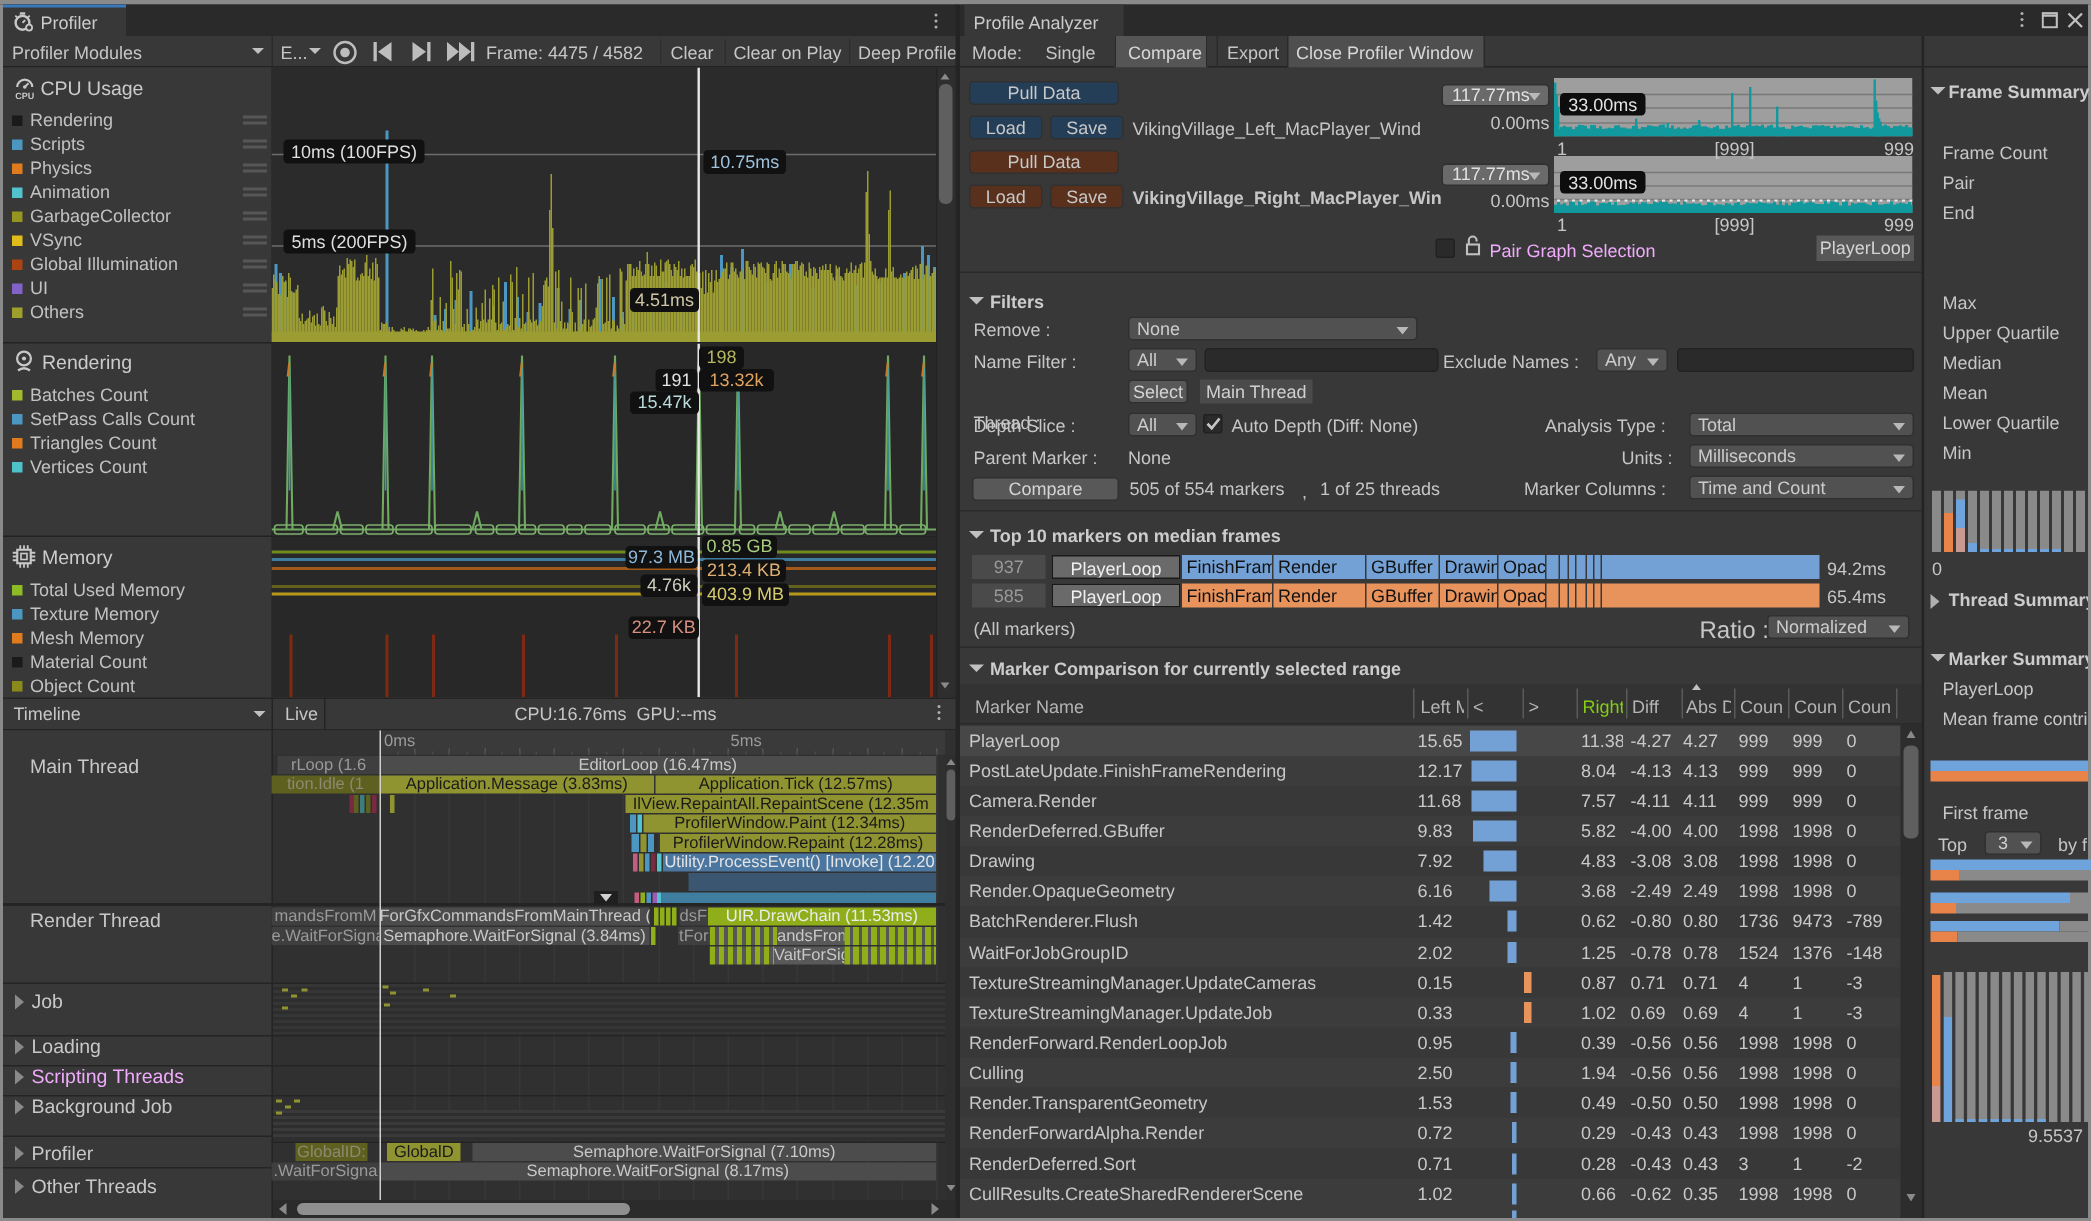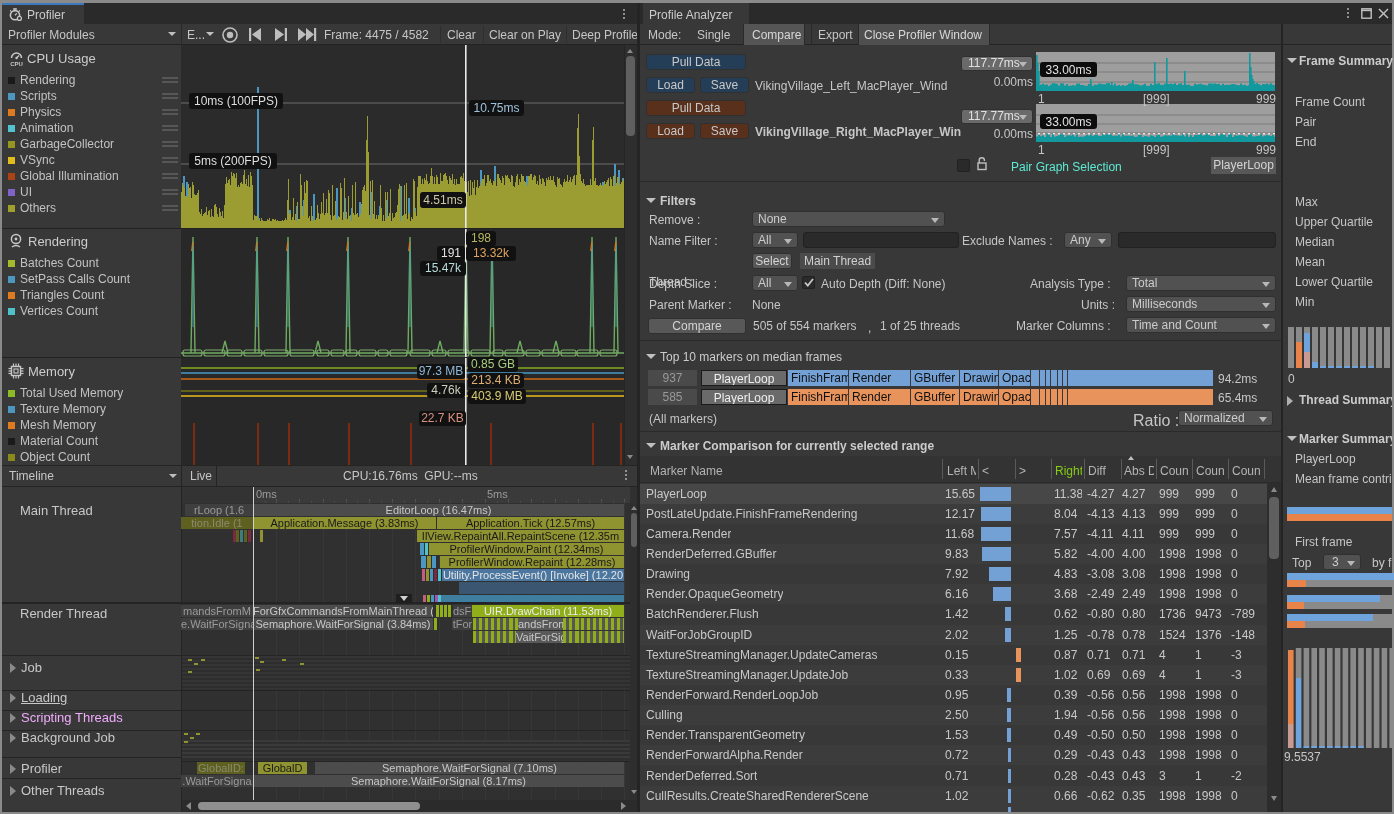--- a/index.html
+++ b/index.html
@@ -816,21 +816,21 @@
 <div style="left:195px;top:501px;width:1px;height:2px;background:#424242"></div>
 <div style="left:183px;top:501px;width:1px;height:2px;background:#424242"></div>
 <div style="left:256px;top:488px;color:#9a9a9a;font-size:11px;">0ms</div>
 <div style="left:487px;top:488px;color:#9a9a9a;font-size:11px;">5ms</div>
 <div style="left:182px;top:487px;width:71px;height:16px;background:#333333"></div>
 <div style="left:20px;top:503px;color:#c8c8c8;font-size:13px;">Main Thread</div>
 <div style="left:20px;top:606px;color:#c8c8c8;font-size:13px;">Render Thread</div>
 <div style="left:10px;top:663px;width:0;height:0;border-top:5px solid transparent;border-bottom:5px solid transparent;border-left:6px solid #8a8a8a"></div>
 <div style="left:21px;top:660px;color:#c8c8c8;font-size:13px;">Job</div>
 <div style="left:10px;top:693px;width:0;height:0;border-top:5px solid transparent;border-bottom:5px solid transparent;border-left:6px solid #8a8a8a"></div>
-<div style="left:21px;top:690px;color:#c8c8c8;font-size:13px;text-decoration:underline;">Loading</div>
+<div style="left:21px;top:690px;color:#c8c8c8;font-size:13px;">Loading</div>
 <div style="left:10px;top:713px;width:0;height:0;border-top:5px solid transparent;border-bottom:5px solid transparent;border-left:6px solid #8a8a8a"></div>
 <div style="left:21px;top:710px;color:#f0abfc;font-size:13px;">Scripting Threads</div>
 <div style="left:10px;top:733px;width:0;height:0;border-top:5px solid transparent;border-bottom:5px solid transparent;border-left:6px solid #8a8a8a"></div>
 <div style="left:21px;top:730px;color:#c8c8c8;font-size:13px;">Background Job</div>
 <div style="left:10px;top:764px;width:0;height:0;border-top:5px solid transparent;border-bottom:5px solid transparent;border-left:6px solid #8a8a8a"></div>
 <div style="left:21px;top:761px;color:#c8c8c8;font-size:13px;">Profiler</div>
 <div style="left:10px;top:786px;width:0;height:0;border-top:5px solid transparent;border-bottom:5px solid transparent;border-left:6px solid #8a8a8a"></div>
 <div style="left:21px;top:783px;color:#c8c8c8;font-size:13px;">Other Threads</div>
 <div style="left:2px;top:601.5px;width:628px;height:2px;background:#242424"></div>
 <div style="left:2px;top:654.5px;width:628px;height:1px;background:#242424"></div>
@@ -1279,21 +1279,21 @@
 <div style="left:1143px;top:92px;color:#c6c6c6;font-size:12px;">[999]</div>
 <div style="left:1256px;top:92px;color:#c6c6c6;font-size:12px;">999</div>
 <div style="left:1038px;top:143px;color:#c6c6c6;font-size:12px;">1</div>
 <div style="left:1143px;top:143px;color:#c6c6c6;font-size:12px;">[999]</div>
 <div style="left:1256px;top:143px;color:#c6c6c6;font-size:12px;">999</div>
 <div style="left:957px;top:159px;width:13px;height:13px;background:#2a2a2a;border:1px solid #212121;border-radius:2px"></div>
 <svg style="left:976px;top:156px" width="12" height="15" viewBox="0 0 12 15">
 <rect x="2" y="7" width="8" height="6.5" fill="none" stroke="#c0c0c0" stroke-width="1.4"></rect>
 <path d="M3.2 7 V4.3 A2.6 2.6 0 0 1 8.4 4.3 V5.0" fill="none" stroke="#c0c0c0" stroke-width="1.4"></path>
       </svg>
-<div style="left:993px;top:160px;color:#5eead4;font-size:12px;margin-left:18px;">Pair Graph Selection</div>
+<div style="left:993px;top:160px;color:#f0abfc;font-size:12px;">Pair Graph Selection</div>
 <div style="left:1211px;top:157px;width:65px;height:17px;background:#585858;color:#d4d4d4;font-size:12px;line-height:17px;text-align:center">PlayerLoop</div>
 <div style="left:640px;top:181px;width:641px;height:1px;background:#2a2a2a"></div>
 <div style="left:646px;top:198px;width:0;height:0;border-left:5px solid transparent;border-right:5px solid transparent;border-top:5px solid #c0c0c0"></div>
 <div style="left:660px;top:194px;color:#cccccc;font-size:12px;font-weight:700;">Filters</div>
 <div style="left:649px;top:213px;color:#c6c6c6;font-size:12px;">Remove :</div>
 <div style="left:752px;top:211px;width:193px;height:16px;background:#515151;border-radius:3px;border:1px solid #303030;color:#cccccc;font-size:12px;line-height:14px;padding-left:5px;overflow:hidden">None<div style="position:absolute;right:5px;top:6px;width:0;height:0;border-left:4px solid transparent;border-right:4px solid transparent;border-top:5px solid #b8b8b8"></div></div>
 <div style="left:649px;top:234px;color:#c6c6c6;font-size:12px;">Name Filter :</div>
 <div style="left:752px;top:232px;width:46px;height:16px;background:#515151;border-radius:3px;border:1px solid #303030;color:#cccccc;font-size:12px;line-height:14px;padding-left:5px;overflow:hidden">All<div style="position:absolute;right:5px;top:6px;width:0;height:0;border-left:4px solid transparent;border-right:4px solid transparent;border-top:5px solid #b8b8b8"></div></div>
 <div style="left:803px;top:232px;width:156px;height:16px;background:#2a2a2a;border:1px solid #212121;border-radius:3px"></div>
 <div style="left:962px;top:234px;color:#c6c6c6;font-size:12px;">Exclude Names :</div>
@@ -1316,21 +1316,21 @@
 <div style="left:1081px;top:298px;color:#c6c6c6;font-size:12px;">Units :</div>
 <div style="left:1126px;top:296px;width:150px;height:16px;background:#515151;border-radius:3px;border:1px solid #303030;color:#cccccc;font-size:12px;line-height:14px;padding-left:5px;overflow:hidden">Milliseconds<div style="position:absolute;right:5px;top:6px;width:0;height:0;border-left:4px solid transparent;border-right:4px solid transparent;border-top:5px solid #b8b8b8"></div></div>
 <div style="left:648px;top:318px;width:98px;height:16px;background:#585858;border-radius:3px;border:1px solid #303030;color:#d4d4d4;font-size:12px;line-height:14px;text-align:center;overflow:hidden">Compare</div>
 <div style="left:753px;top:319px;color:#c6c6c6;font-size:12px;">505 of 554 markers</div>
 <div style="left:868px;top:321px;color:#c6c6c6;font-size:12px;">,</div>
 <div style="left:880px;top:319px;color:#c6c6c6;font-size:12px;">1 of 25 threads</div>
 <div style="left:1016px;top:319px;color:#c6c6c6;font-size:12px;">Marker Columns :</div>
 <div style="left:1126px;top:317px;width:150px;height:16px;background:#515151;border-radius:3px;border:1px solid #303030;color:#cccccc;font-size:12px;line-height:14px;padding-left:5px;overflow:hidden">Time and Count<div style="position:absolute;right:5px;top:6px;width:0;height:0;border-left:4px solid transparent;border-right:4px solid transparent;border-top:5px solid #b8b8b8"></div></div>
 <div style="left:640px;top:340px;width:641px;height:1px;background:#2a2a2a"></div>
 <div style="left:646px;top:354px;width:0;height:0;border-left:5px solid transparent;border-right:5px solid transparent;border-top:5px solid #c0c0c0"></div>
-<div style="left:660px;top:350px;color:#cccccc;font-size:12px;font-weight:400;">Top 10 markers on median frames</div>
+<div style="left:660px;top:350px;color:#cccccc;font-size:12px;font-weight:700;">Top 10 markers on median frames</div>
 <div style="left:648px;top:370px;width:49px;height:16px;background:#4a4a4a;color:#999999;font-size:12px;line-height:16px;text-align:center">937</div>
 <div style="left:701px;top:370px;width:86px;height:16px;background:#6a6a6a;border:1px solid #1a1a1a;color:#efefef;font-size:12px;line-height:16px;overflow:hidden;text-align:center;">PlayerLoop</div>
 <div style="left:788px;top:370px;width:60px;height:16px;background:#73a1d6;color:#111;font-size:12px;line-height:16px;overflow:hidden;padding-left:3px;">FinishFram</div>
 <div style="left:849px;top:370px;width:61px;height:16px;background:#73a1d6;color:#111;font-size:12px;line-height:16px;overflow:hidden;padding-left:3px;">Render</div>
 <div style="left:911px;top:370px;width:48px;height:16px;background:#73a1d6;color:#111;font-size:12px;line-height:16px;overflow:hidden;padding-left:3px;">GBuffer</div>
 <div style="left:960px;top:370px;width:38px;height:16px;background:#73a1d6;color:#111;font-size:12px;line-height:16px;overflow:hidden;padding-left:3px;">Drawin</div>
 <div style="left:999px;top:370px;width:31px;height:16px;background:#73a1d6;color:#111;font-size:12px;line-height:16px;overflow:hidden;padding-left:3px;">Opac</div>
 <div style="left:1031px;top:370px;width:8px;height:16px;background:#73a1d6;color:#111;font-size:12px;line-height:16px;overflow:hidden;padding-left:3px;"></div>
 <div style="left:1040px;top:370px;width:5px;height:16px;background:#73a1d6;color:#111;font-size:12px;line-height:16px;overflow:hidden;padding-left:3px;"></div>
 <div style="left:1046px;top:370px;width:4px;height:16px;background:#73a1d6;color:#111;font-size:12px;line-height:16px;overflow:hidden;padding-left:3px;"></div>
@@ -1631,14 +1631,14 @@
         <rect x="101.4" y="0" width="5.6" height="100" fill="#8a8a8a"></rect>
         <rect x="15.6" y="98" width="5.6" height="2" fill="#6fa3dc"></rect>
         <rect x="23.4" y="98" width="5.6" height="2" fill="#6fa3dc"></rect>
         <rect x="31.2" y="98" width="5.6" height="2" fill="#6fa3dc"></rect>
         <rect x="39.0" y="98" width="5.6" height="2" fill="#6fa3dc"></rect>
         <rect x="46.8" y="98" width="5.6" height="2" fill="#6fa3dc"></rect>
         <rect x="54.6" y="98" width="5.6" height="2" fill="#6fa3dc"></rect>
         <rect x="62.4" y="98" width="5.6" height="2" fill="#6fa3dc"></rect>
         <rect x="70.2" y="98" width="5.6" height="2" fill="#6fa3dc"></rect>
       </svg>
-<div style="left:1284px;top:750px;color:#c6c6c6;font-size:12px;">9.5537</div>
+<div style="left:1352px;top:750px;color:#c6c6c6;font-size:12px;">9.5537</div>
 </div>
 </div>
 </body></html>

